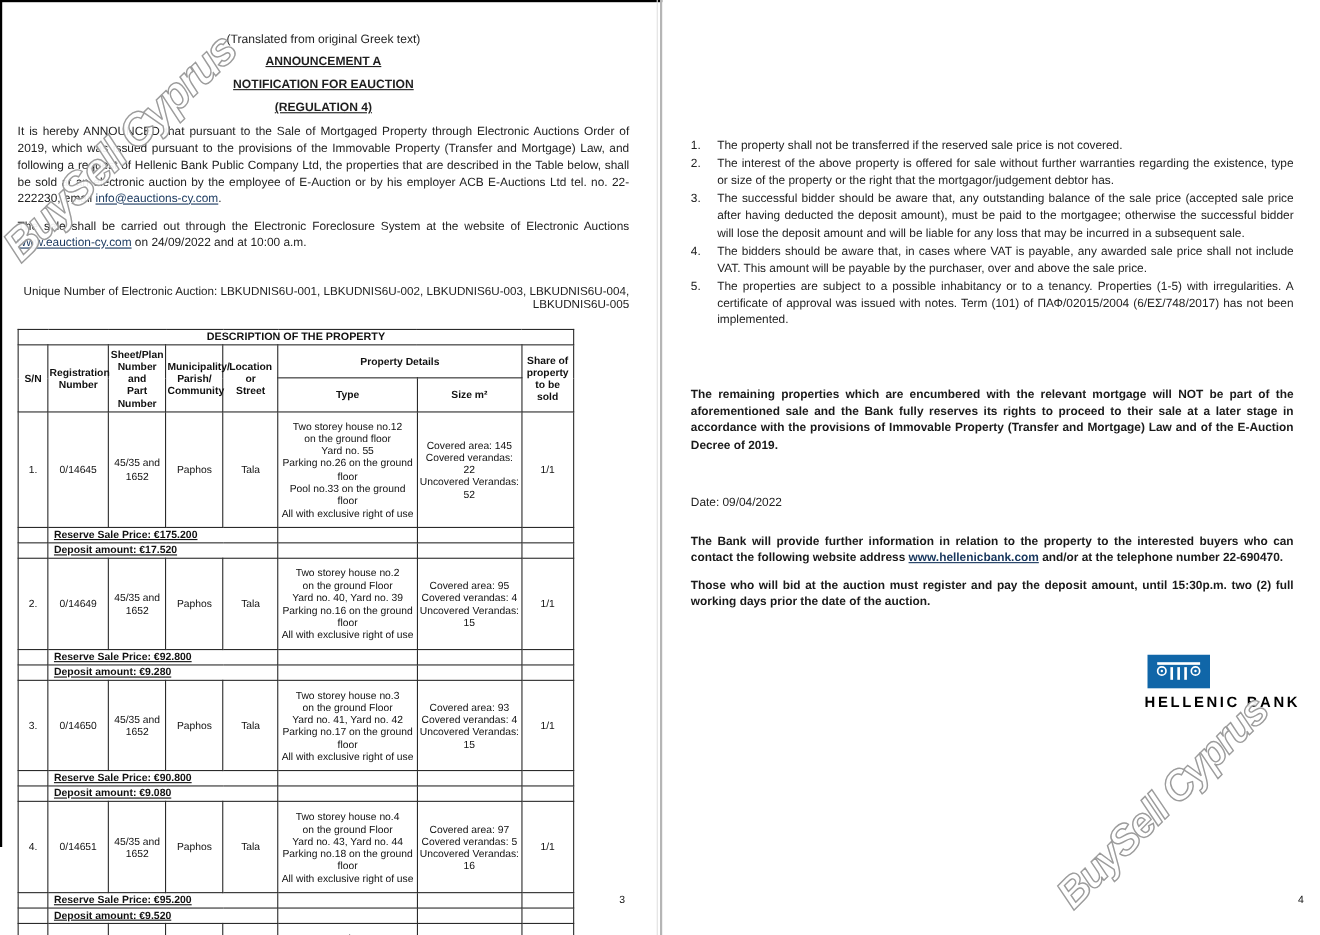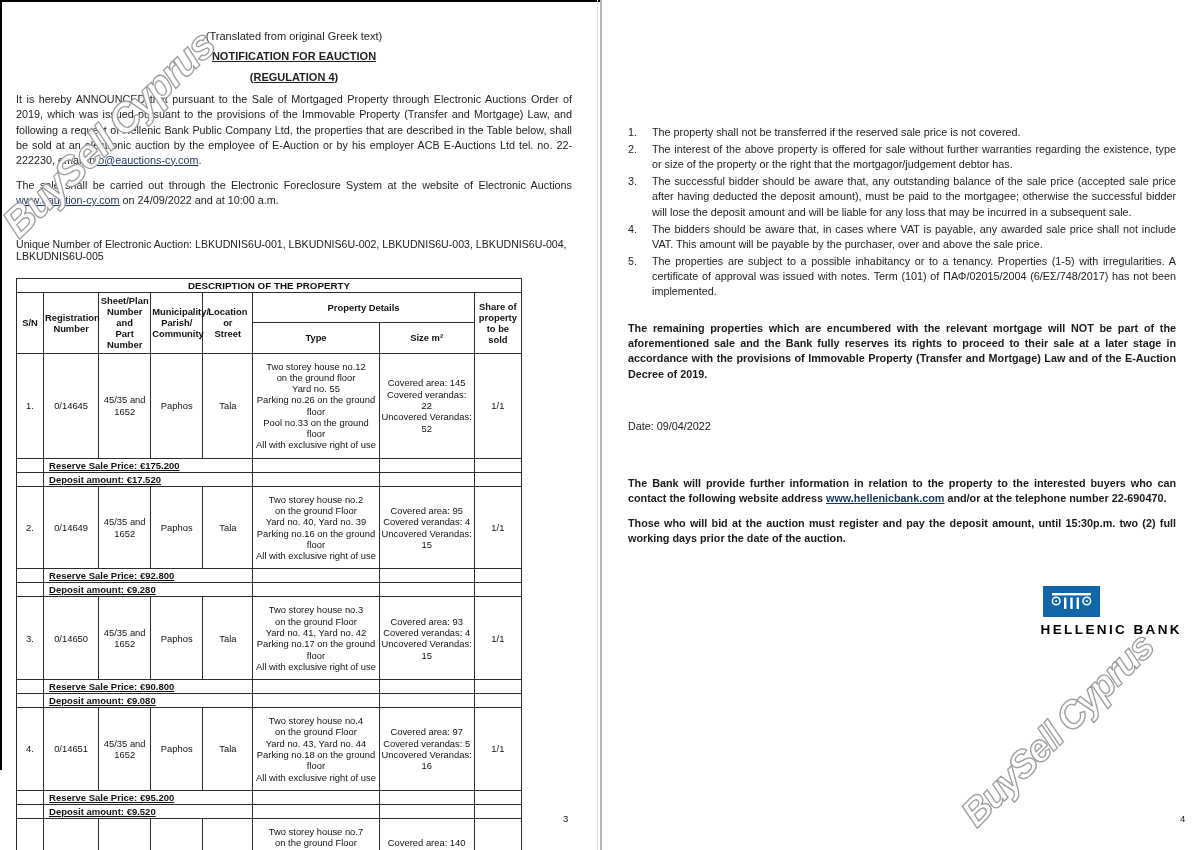--- a/index.html
+++ b/index.html
@@ -16,43 +16,43 @@
 
   
   .lp { position:absolute; left:0; top:0; width:600px; height:850px; padding:30px 28px 0 16px; }
   .lp-head { text-align:center; font-size:11px; line-height:1.1; }
   .lp-head .h-line { margin-bottom:8px; }
   .lp-head .h-title { font-weight:bold; text-decoration:underline; margin-bottom:9px; }
   .bodytext { font-size:10.8px; line-height:1.40; text-align:justify; color:#222; }
   .p1 { margin-top:8px; }
   .p2 { margin-top:10px; }
   .doc-link { color:#17365d; text-decoration:underline; }
-  .unique-line { margin-top:30px; font-size:10.6px; color:#222; }
+  .unique-line { margin-top:30px; font-size:10.6px; color:#222;text-align:right; }
 
   
   table.ptable { border-collapse:collapse; margin-top:16px; table-layout:fixed; width:506px; }
   .ptable td { border:1px solid #2b2b2b; vertical-align:middle; color:#111; }
   .ptable .t-title td { font-weight:bold; text-align:center; font-size:9.8px; padding:1px 0; }
   .ptable .t-colhead td { font-weight:bold; text-align:center; font-size:9.4px; line-height:1.18; padding:2px 1px; white-space:pre-line; }
   .ptable tr.main td { text-align:center; font-size:9.4px; line-height:1.2; padding:7px 1px; }
   .ptable td.multiline { white-space:pre-line; }
   .ptable tr.main td { border-top:1.6px solid #1c1c1c; }
   .ptable tr.price td { font-size:9.5px; font-weight:bold; text-align:left; padding:1px 5px; height:13px;text-decoration:underline; }
   .ptable tr.price td.empty { padding:1px 0; }
 
   
   .rp { position:absolute; left:602px; top:0; width:598px; height:850px; padding:125px 24px 0 26px; }
   .rlist { font-size:10.8px; line-height:1.40; color:#222; }
   .rlist .li { display:flex; margin-bottom:2px; }
   .rlist .li-num { width:24px; flex:none; }
   .rlist .li-text { flex:1; text-align:justify; }
   .para-bold { font-weight:bold; font-size:10.8px; line-height:1.40; text-align:justify; color:#1a1a1a; }
-  .para-remaining { margin-top:22px; }
+  .para-remaining { margin-top:53px; }
   .date-line { margin-top:38px; font-size:10.8px; color:#222; }
-  .bank-info { margin-top:44px; }
+  .bank-info { margin-top:22px; }
   .bid-para { margin-top:10px; }
   .blink { color:#17365d; text-decoration:underline; }
 
   .logo-block { margin-top:40px; margin-left:auto; width:max-content; margin-right:-6px; }
   .logo-box { display:block; margin-left:2px; }
   .logo-text { margin-top:5px; font-size:13.5px; font-weight:bold; letter-spacing:2.4px; color:#000000; white-space:nowrap; }
 
   
   .pagenum { position:absolute; font-size:9.5px; color:#111; }
   .pn-left  { left:563px; top:813px; }
@@ -76,20 +76,21 @@
 
   <div class="edge-top"></div>
   <div class="edge-left"></div>
   <div class="divider-light"></div>
   <div class="divider-dark"></div>
 
   <div class="lp">
 
     <div class="lp-head">
       <div class="h-line">(Translated from original Greek text)</div>
+      <div class="h-title">ANNOUNCEMENT A</div>
       <div class="h-title">NOTIFICATION FOR EAUCTION</div>
       <div class="h-title">(REGULATION 4)</div>
     </div>
 
     <p class="bodytext p1"><span>It is hereby ANNOUNCED that pursuant to the Sale of Mortgaged Property through Electronic Auctions Order of 2019, which was issued pursuant to the provisions of the Immovable Property (Transfer and Mortgage) Law, and following a request of Hellenic Bank Public Company Ltd, the properties that are described in the Table below, shall be sold at an electronic auction by the employee of E-Auction or by his employer ACB E-Auctions Ltd tel. no. 22-222230, email </span><a class="doc-link" href="#">info@eauctions-cy.com</a><span>.</span></p>
 
     <p class="bodytext p2"><span>The sale shall be carried out through the Electronic Foreclosure System at the website of Electronic Auctions </span><a class="doc-link" href="#">www.eauction-cy.com</a><span> on 24/09/2022 and at 10:00 a.m.</span></p>
 
     <p class="unique-line">Unique Number of Electronic Auction: LBKUDNIS6U-001, LBKUDNIS6U-002, LBKUDNIS6U-003, LBKUDNIS6U-004, LBKUDNIS6U-005</p>
 

